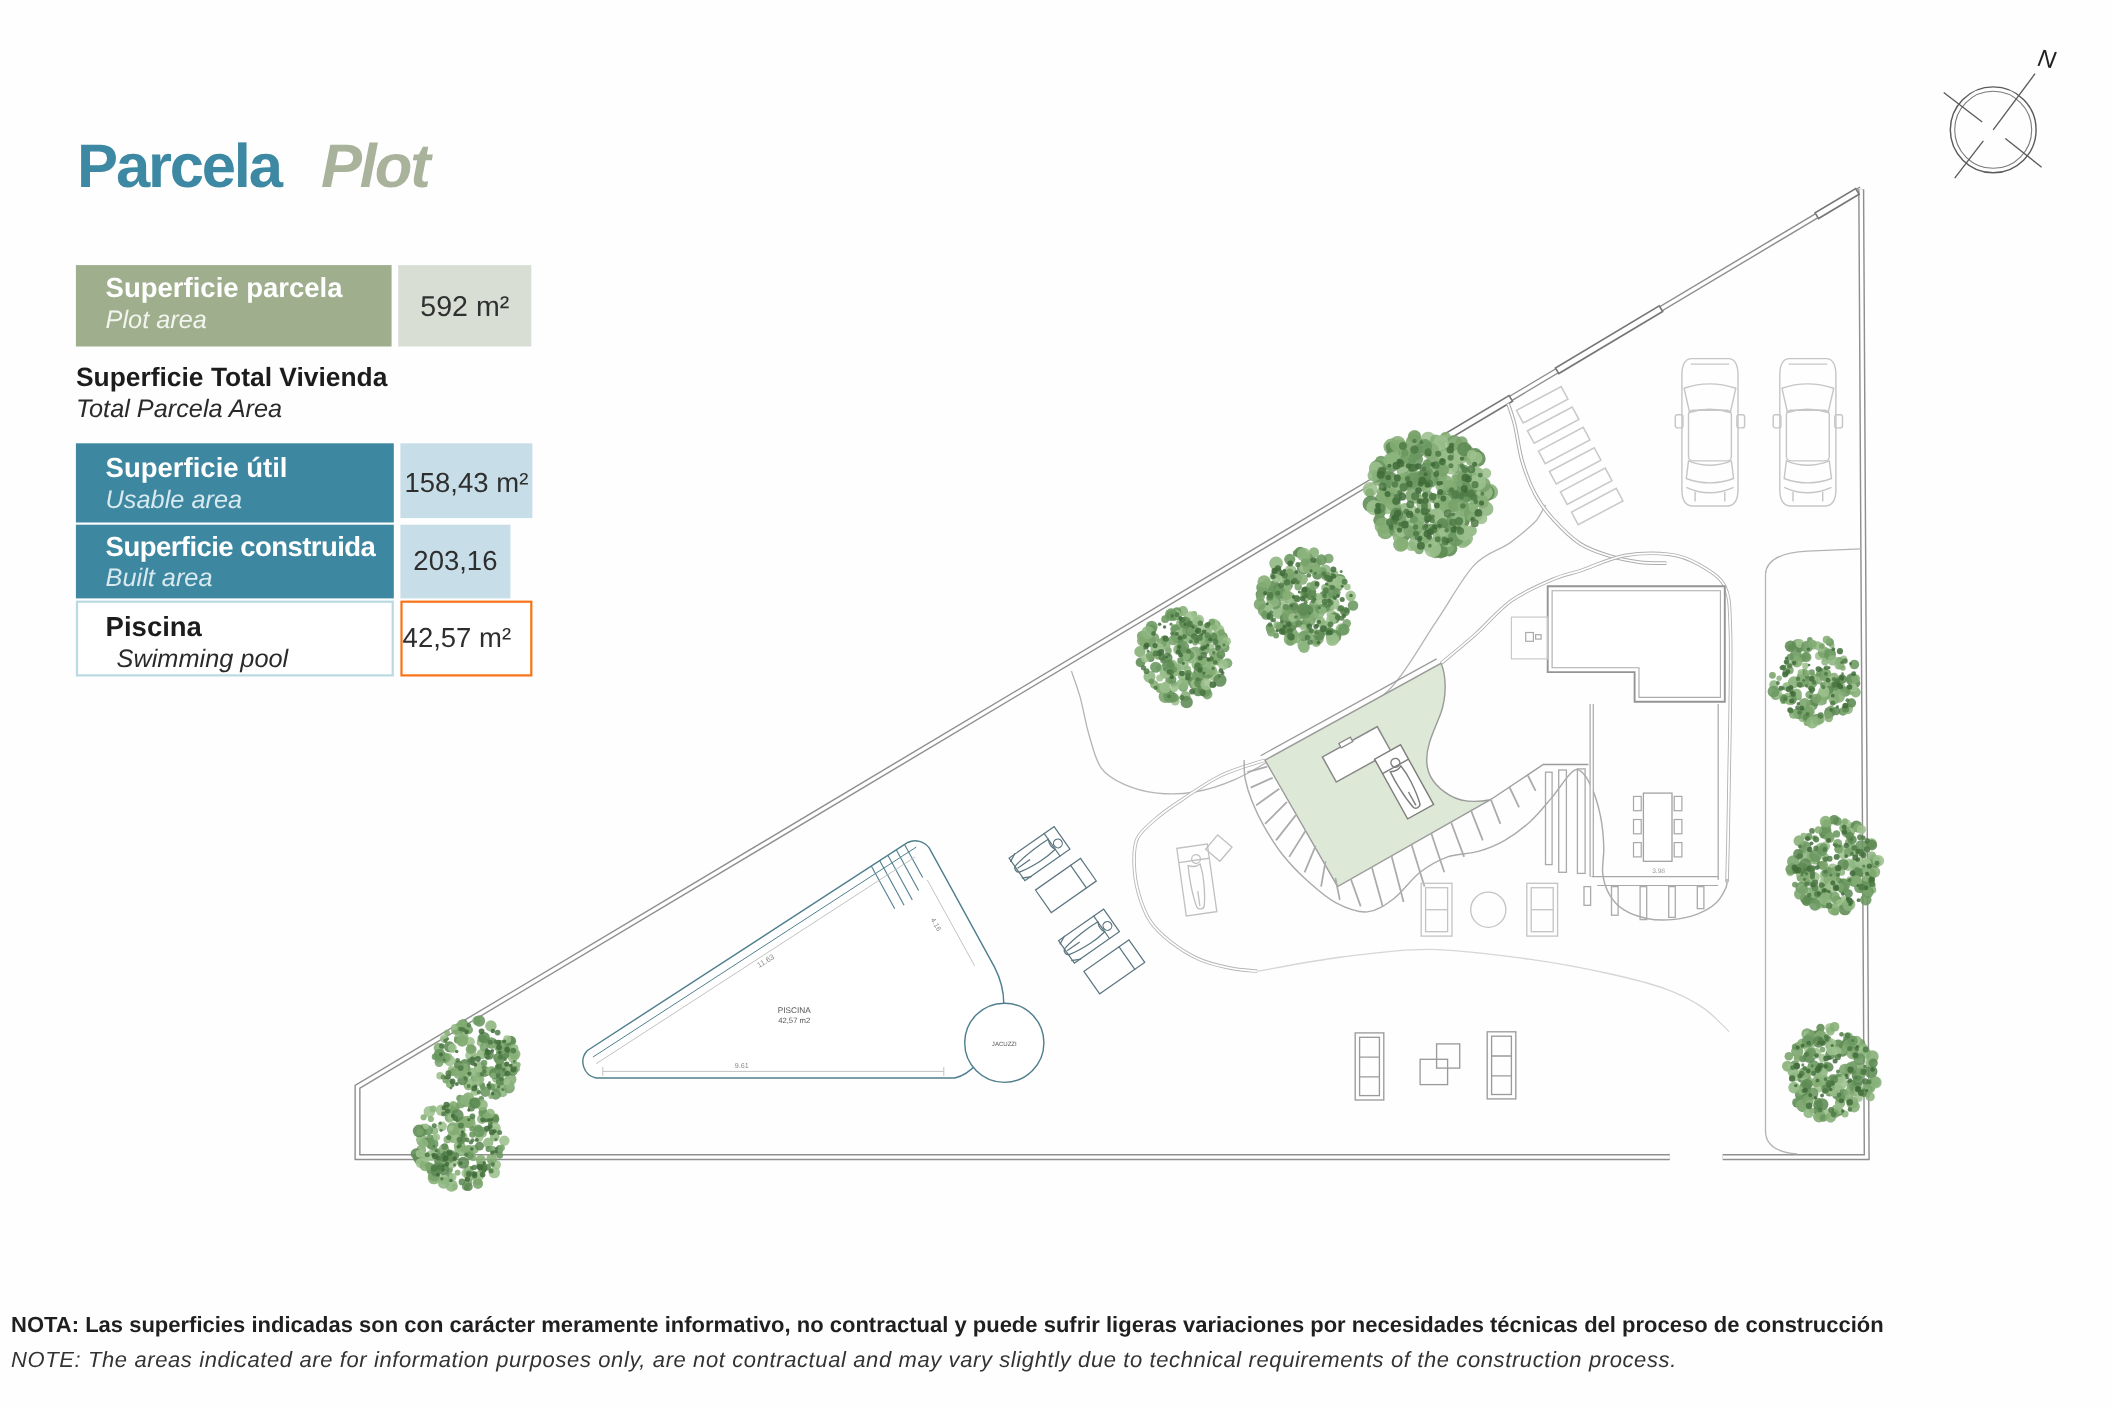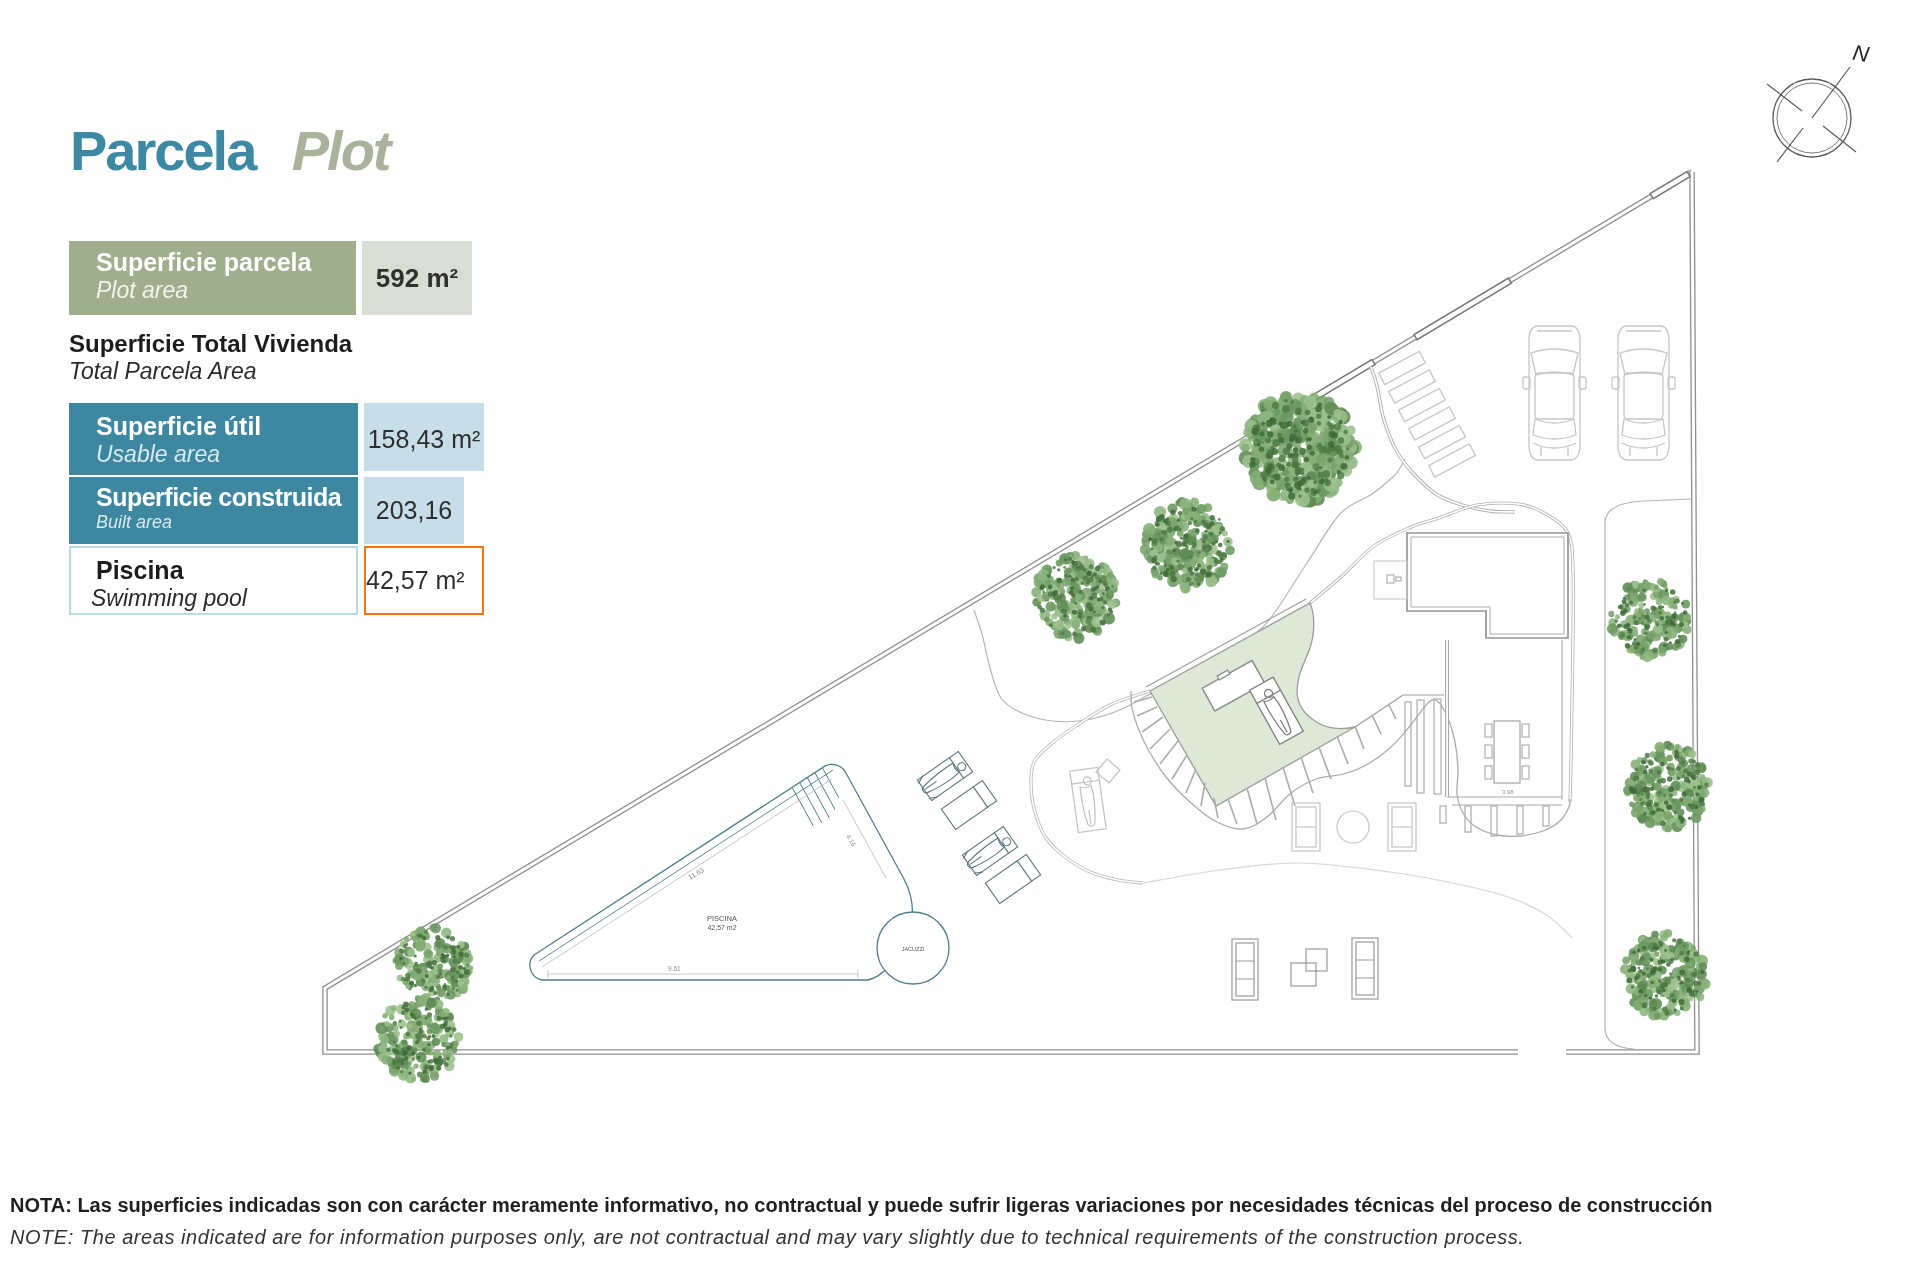--- a/index.html
+++ b/index.html
@@ -14,40 +14,40 @@
 
 <div class="abs" style="left:70px;top:118px;white-space:nowrap;">
   <span style="font-size:56px;font-weight:bold;color:#3d89a3;letter-spacing:-2px;">Parcela</span>
   <span style="font-size:56px;font-weight:bold;font-style:italic;color:#a9b39b;letter-spacing:-2px;margin-left:32px;">Plot</span>
 </div>
 
 <div class="abs" style="left:69px;top:241px;width:287px;height:74px;background:#9fae8d;"></div>
 <div class="abs" style="left:96px;top:248px;color:#ffffff;font-size:25px;font-weight:bold;">Superficie parcela</div>
 <div class="abs" style="left:96px;top:277px;color:#f2f5ee;font-size:23px;font-style:italic;">Plot area</div>
 
-<div class="abs" style="left:362px;top:241px;width:110px;height:74px;background:#d9ded5;color:#303030;font-size:26px;text-align:center;line-height:74px;font-weight:bold;">592 m²</div>
+<div class="abs" style="left:362px;top:241px;width:121px;height:74px;background:#d9ded5;color:#303030;font-size:26px;text-align:center;line-height:74px;">592 m²</div>
 
 <div class="abs" style="left:69px;top:330px;color:#1c1c1c;font-size:24px;font-weight:bold;">Superficie Total Vivienda</div>
 <div class="abs" style="left:69px;top:358px;color:#2a2a2a;font-size:23px;font-style:italic;">Total Parcela Area</div>
 
 <div class="abs" style="left:69px;top:403px;width:289px;height:72px;background:#3d87a0;"></div>
 <div class="abs" style="left:96px;top:412px;color:#ffffff;font-size:25px;font-weight:bold;">Superficie útil</div>
 <div class="abs" style="left:96px;top:441px;color:#d8eaef;font-size:23px;font-style:italic;">Usable area</div>
 
 <div class="abs" style="left:364px;top:403px;width:120px;height:68px;background:#c7dee8;color:#2e2e2e;font-size:25px;text-align:center;line-height:72px;">158,43 m²</div>
 
 <div class="abs" style="left:69px;top:477px;width:289px;height:67px;background:#3d87a0;"></div>
 <div class="abs" style="left:96px;top:483px;color:#ffffff;font-size:25px;font-weight:bold;letter-spacing:-0.5px;">Superficie construida</div>
-<div class="abs" style="left:96px;top:512px;color:#d8eaef;font-size:18px;font-style:italic;">Built area</div>
+<div class="abs" style="left:96px;top:512px;color:#d8eaef;font-size:23px;font-style:italic;">Built area</div>
 
 <div class="abs" style="left:364px;top:477px;width:100px;height:67px;background:#c7dee8;color:#2e2e2e;font-size:25px;text-align:center;line-height:67px;">203,16 m²</div>
 
 <div class="abs" style="left:69px;top:546px;width:285px;height:65px;background:#ffffff;border:2px solid #b9d9e3;"></div>
 <div class="abs" style="left:96px;top:556px;color:#1c1c1c;font-size:25px;font-weight:bold;">Piscina</div>
-<div class="abs" style="left:91px;top:585px;color:#2a2a2a;font-size:23px;font-style:italic;">Swimming pool</div>
+<div class="abs" style="left:106px;top:585px;color:#2a2a2a;font-size:23px;font-style:italic;">Swimming pool</div>
 
 <div class="abs" style="left:364px;top:546px;width:116px;height:65px;background:#ffffff;border:2px solid #f97316;color:#2e2e2e;font-size:25px;text-align:left;line-height:65px;">42,57 m²</div>
 
 <svg width="170" height="170" viewBox="0 0 170 170" xmlns="http://www.w3.org/2000/svg" style="position:absolute;left:1728px;top:18px">
 
 <circle cx="84" cy="100" r="39" fill="none" stroke="#5a5a5a" stroke-width="1.3"></circle>
 <circle cx="84" cy="100" r="35" fill="none" stroke="#7a7a7a" stroke-width="1.0"></circle>
 
 <g stroke="#5a5a5a" stroke-width="1.2">
 <path d="M39,66 L74,93"></path>

